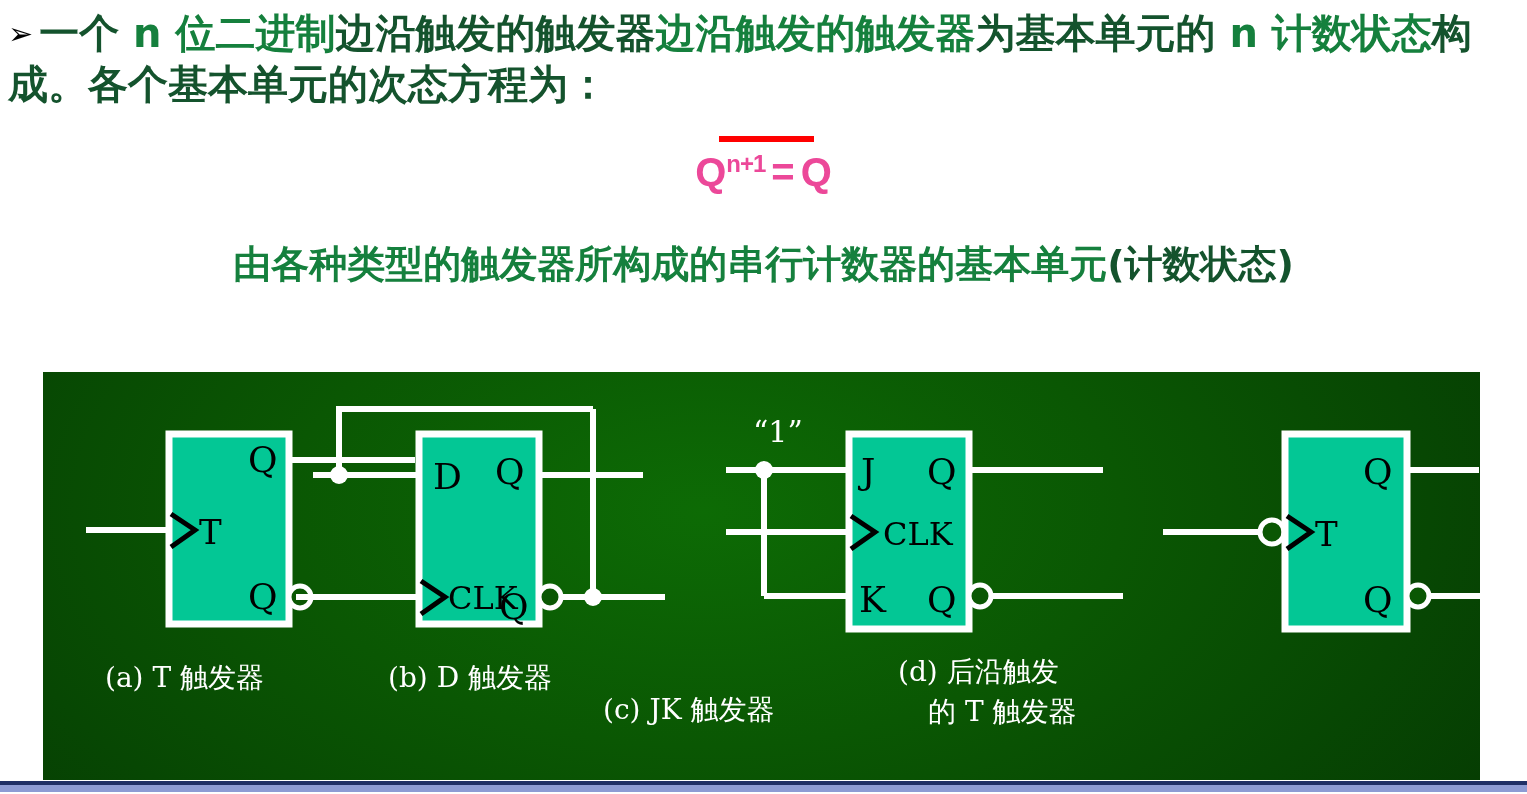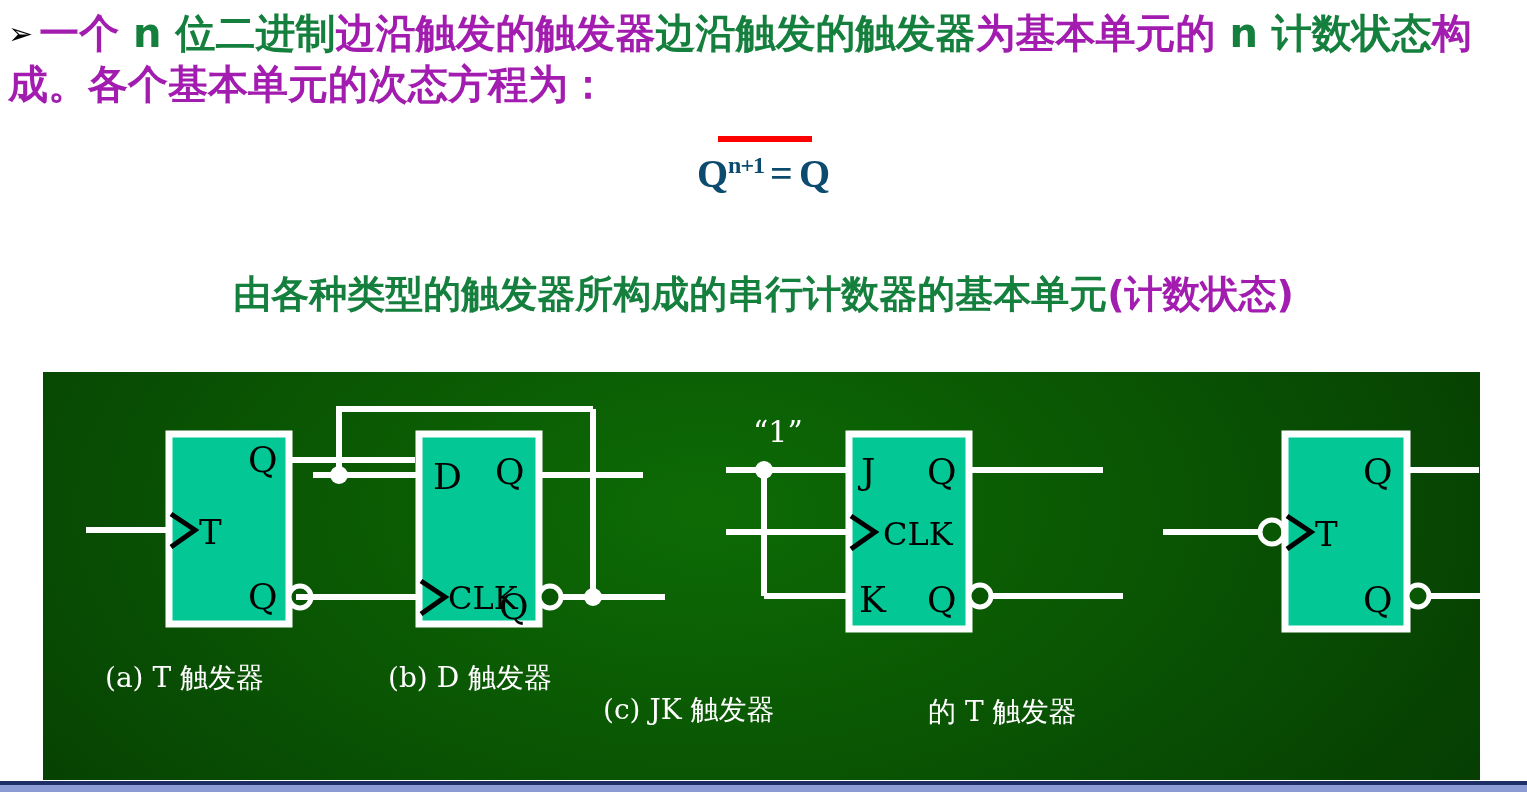--- a/index.html
+++ b/index.html
@@ -35,32 +35,32 @@
     color: #000000;
     font-family: "DejaVu Sans", "Liberation Sans", sans-serif;
   }
   .para .bullet {
     font-size: 30px;
     font-weight: bold;
     vertical-align: 3px;
     margin-right: 6px;
   }
   .red { color: #15803d; }
-  .blk { color: #a21caf; }
+  .blk { color: #14532d; }
 
   .formula {
     position: absolute;
     left: 0;
     top: 150px;
     width: 1527px;
     text-align: center;
     font-size: 40px;
     font-weight: bold;
-    color: #0c4a6e;
-    font-family: Liberation Serif, serif;
+    color: #ec4899;
+    font-family: Liberation Sans, sans-serif;
   }
   .formula .qn {
     position: relative;
   }
   .formula sup.exp {
     font-size: 24px;
     font-weight: bold;
     vertical-align: 14px;
     letter-spacing: -1px;
   }
@@ -86,21 +86,20 @@
     position: absolute;
     left: 0;
     top: 240px;
     width: 1527px;
     text-align: center;
     font-size: 38px;
     font-weight: bold;
     line-height: 48px;
     color: #ff0000;
     font-family: "DejaVu Sans", "Liberation Sans", sans-serif;
-    margin-top: 30px;
   }
 
   
   .diagram-panel {
     position: absolute;
     left: 43px;
     top: 372px;
     width: 1437px;
     height: 408px;
     background: #083e03;
@@ -259,19 +258,20 @@
       <text x="1320" y="240" font-family="DejaVu Serif, Liberation Serif, serif" font-size="36" fill="#000000">Q</text>
     </g>
 
   </svg>
 
   <div class="cap" style="left:710px; top:42px; font-size:30px;">“1”</div>
 
   <div class="cap" style="left:62px; top:288px;">(a) T 触发器</div>
   <div class="cap" style="left:305px; top:288px;margin-left:40px;">(b) D 触发器</div>
   <div class="cap" style="left:560px; top:288px;margin-top:32px;">(c) JK 触发器</div>
+  <div class="cap" style="left:855px; top:282px;">(d) 后沿触发</div>
   <div class="cap" style="left:885px; top:322px;">的 T 触发器</div>
 
 </div>
 
 <div class="bottom-navy"></div>
 <div class="bottom-blue"></div>
 <div class="bottom-white"></div>
 
 </body></html>

